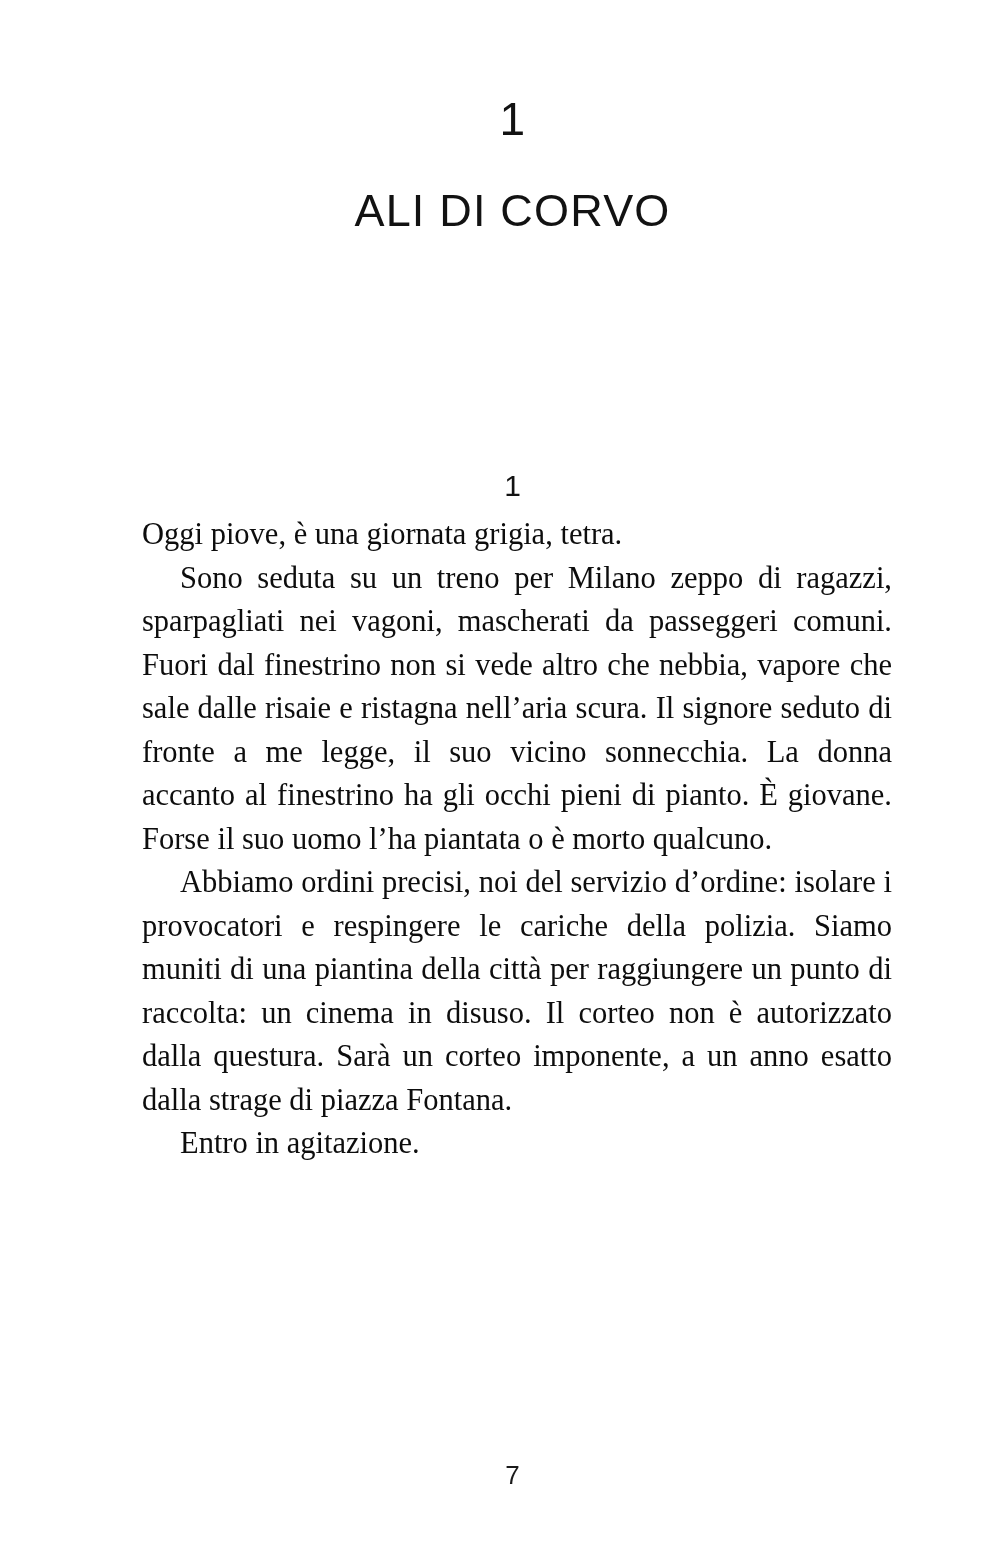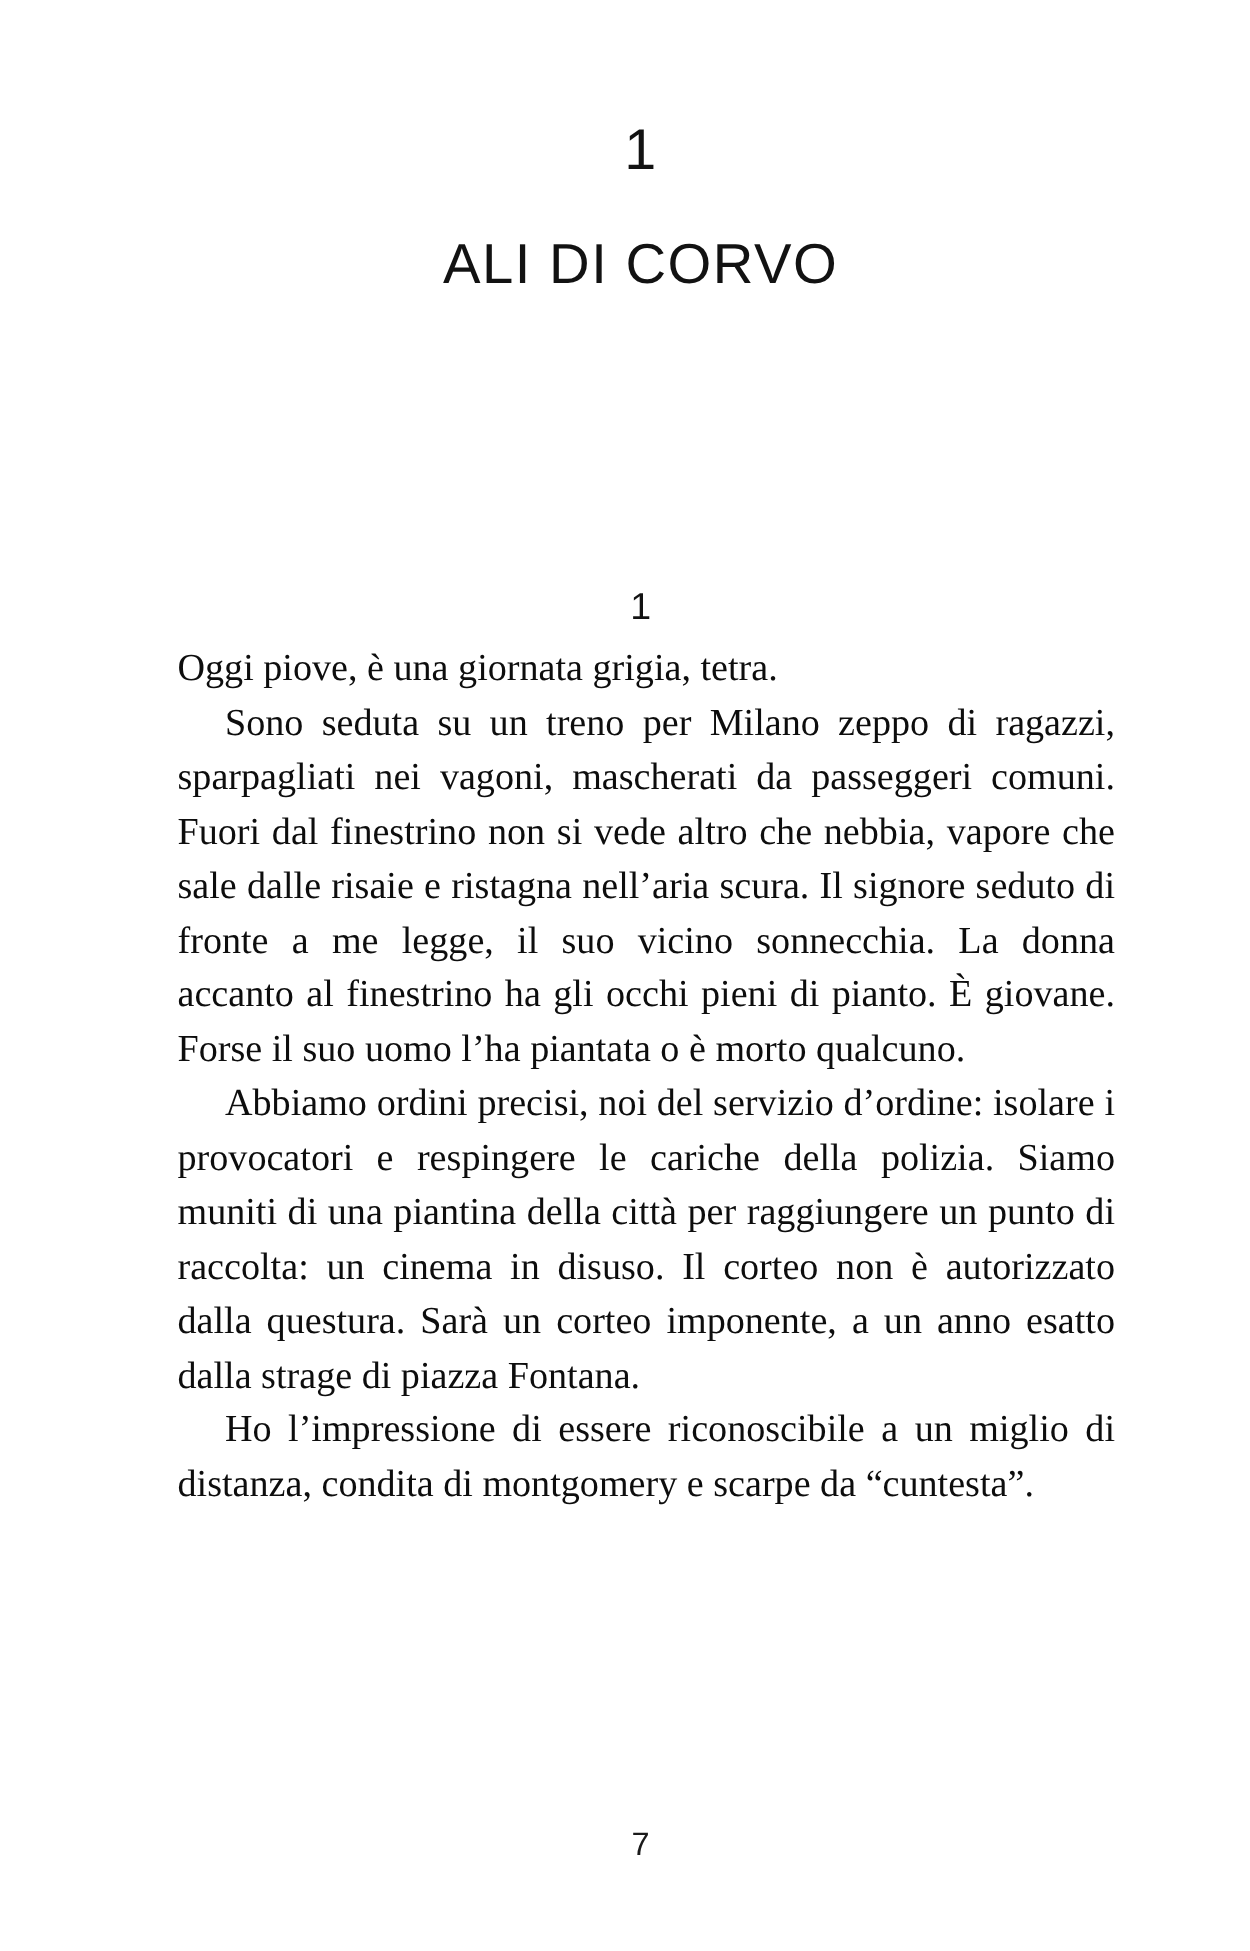--- a/index.html
+++ b/index.html
@@ -114,18 +114,18 @@
   <div class="chapter-number">1</div>
 
   <div class="chapter-title">ALI DI CORVO</div>
 
   <div class="section-number">1</div>
 
   <div class="body-column">
     <p class="first">Oggi piove, è una giornata grigia, tetra.</p>
     <p>Sono seduta su un treno per Milano zeppo di ragazzi, spar­pagliati nei vagoni, mascherati da passeggeri comuni. Fuori dal finestrino non si vede altro che nebbia, vapore che sale dalle risaie e ristagna nell’aria scura. Il signore seduto di fron­te a me legge, il suo vicino sonnecchia. La donna accanto al finestrino ha gli occhi pieni di pianto. È giovane. Forse il suo uomo l’ha piantata o è morto qualcuno.</p>
     <p>Abbiamo ordini precisi, noi del servizio d’ordine: isolare i provocatori e respingere le cariche della polizia. Siamo muni­ti di una piantina della città per raggiungere un punto di rac­colta: un cinema in disuso. Il corteo non è autorizzato dalla questura. Sarà un corteo imponente, a un anno esatto dalla strage di piazza Fontana.</p>
-    <p>Ho l’impressione di essere riconoscibile a un miglio di distanza, condita di montgomery e scarpe da “cuntesta”.</p>
+    <p>Entro in agitazione.</p>
   </div>
 
   <div class="page-number">7</div>
 
 </div>
 
 </body></html>

